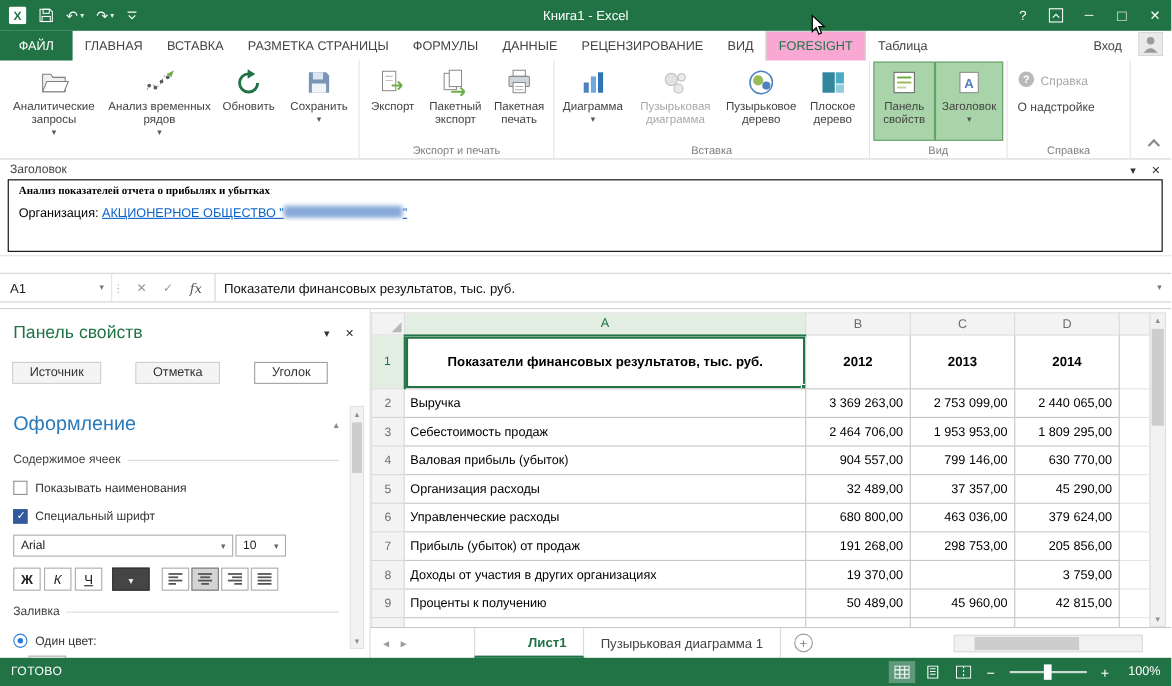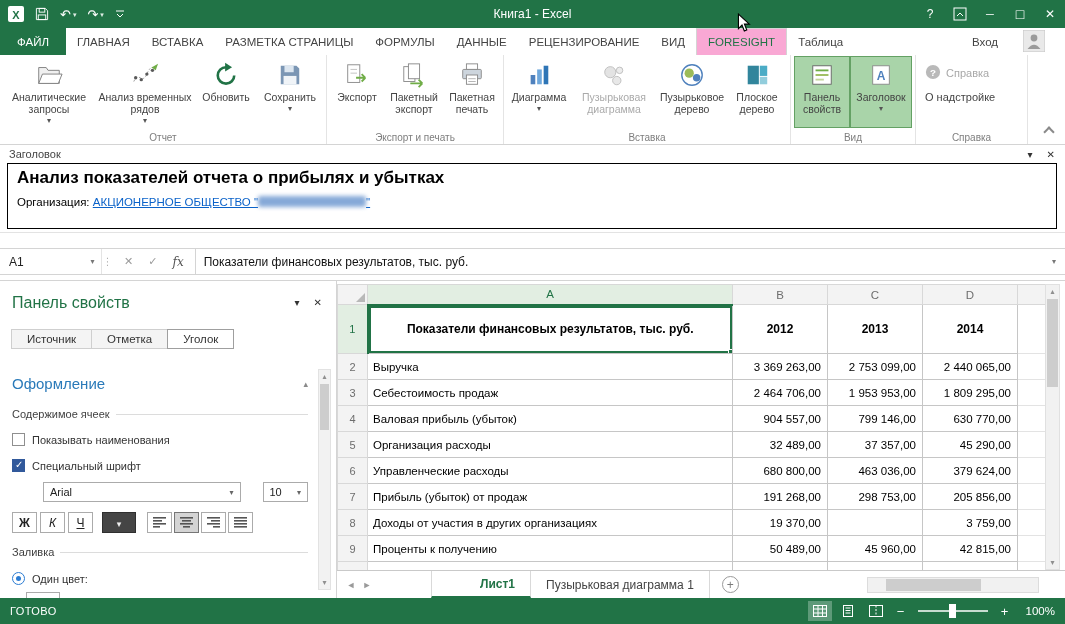--- a/index.html
+++ b/index.html
@@ -25,21 +25,21 @@
   .i-min::before { content:"─"; font-size:11px; }
   .i-max::before { content:"□"; font-size:14px; }
   .i-close::before { content:"✕"; font-size:12px; }
 
   
   .tabrow { position:absolute; top:28px; left:0; right:0; height:27px; background:#fff; display:flex; align-items:stretch; z-index:20; }
   .file-tab { background:#217346; color:#fff; padding:0 17px; display:flex; align-items:center; font-size:11.5px; }
   .rtab { padding:0 11px; display:flex; align-items:center; font-size:11.5px; color:#444; }
   .rtab.active { background:#f9a8d4; border:1px solid #d4d4d4; border-bottom:none; color:#217346; }
   .tabspacer { flex:1; }
-  .signin { display:flex; align-items:center; gap:25px; padding-right:20px; font-size:11.5px; color:#444; }
+  .signin { display:flex; align-items:center; gap:15px; padding-right:8px; font-size:11.5px; color:#444; }
 
   
   .ribbon { position:absolute; top:55px; left:0; right:0; height:90px; background:#fff; border-bottom:1px solid #d4d4d4; display:flex; align-items:stretch; z-index:10; }
   .rgroup { position:relative; border-right:1px solid #e4e4e4; padding:1px 3px 15px; display:flex; align-items:flex-start; }
   .rgroup-label { position:absolute; bottom:1px; left:0; right:0; text-align:center; font-size:10px; color:#7e7e7e; }
   .bigbtn { display:flex; flex-direction:column; align-items:center; padding-top:3px; font-size:10.5px; color:#444; text-align:center; line-height:1.15; height:72px; }
   .bigbtn .icon { height:32px; display:flex; align-items:center; justify-content:center; }
   .blabel { display:block; }
   .caret::after { content:"▾"; font-size:8px; color:#555; display:block; margin-top:1px; }
   .bigbtn.on { background:#a9d4a9; border:1px solid #64a164; padding-top:2px; }
@@ -50,21 +50,21 @@
   .ribbon-collapse { position:absolute; right:12px; bottom:8px; width:8px; height:8px; border-left:2px solid #8a8a8a; border-top:2px solid #8a8a8a; transform:rotate(45deg); }
 
   
   .hp { position:absolute; top:146px; left:0; right:0; height:87px; background:#fff; border-bottom:1px solid #e3e3e3; }
   .hp-cap { position:absolute; top:2px; left:9px; font-size:11px; color:#444; }
   .hp-icons { position:absolute; top:3px; right:10px; display:flex; gap:14px; color:#333; font-size:10px; align-items:center; }
   .i-caret-down::before { content:"▾"; }
   .i-caret-up::before { content:"▴"; }
   .i-x::before { content:"✕"; }
   .hp-box { position:absolute; left:7px; right:8px; top:17px; bottom:3px; border:1px solid #000; background:#fff; padding:4px 9px; overflow:hidden; }
-  .hp-title { font-size:17px; font-weight:bold; color:#000; }
+  .hp-title { font-size:10px; font-weight:bold; color:#000;font-family:Liberation Serif, serif; }
   .hp-org { margin-top:8px; font-size:11.5px; color:#000; }
   .hp-link { color:#0a62c9; text-decoration:underline; cursor:pointer; }
   .redact { display:inline-block; width:108px; height:11px; border-radius:2px; background:#86a9d8; filter:blur(2px); vertical-align:-1px; }
 
   
   .fbar { position:absolute; top:248px; left:0; right:0; height:27px; background:#fff; border-top:1px solid #d4d4d4; border-bottom:1px solid #d4d4d4; display:flex; align-items:stretch; }
   .namebox { width:84px; display:flex; align-items:center; padding-left:9px; font-size:12px; color:#222; }
   .nb-caret { width:17px; display:flex; align-items:center; justify-content:center; color:#777; font-size:8px; }
   .fsplit { width:12px; display:flex; align-items:center; justify-content:center; color:#b0b0b0; font-size:10px; border-left:1px solid #e4e4e4; }
   .fsplit::before { content:"⋮"; }
@@ -72,34 +72,34 @@
   .fx-x::before { content:"✕"; }
   .fx-ok::before { content:"✓"; }
   .fx-fx { font-style:italic; font-family:"DejaVu Serif", serif; color:#555; font-size:12px; }
   .finput { flex:1; border-left:1px solid #d4d4d4; display:flex; align-items:center; padding-left:8px; font-size:12px; color:#111; }
   .f-caret { width:22px; display:flex; align-items:center; justify-content:center; color:#777; font-size:8px; }
 
   
   .props { position:absolute; left:0; top:280px; width:337px; height:318px; background:#fff; border-top:1px solid #d4d4d4; border-right:1px solid #d4d4d4; overflow:hidden; }
   .props-title { position:absolute; top:13px; left:12px; font-size:16px; color:#217346; }
   .props-icons { position:absolute; top:16px; right:14px; display:flex; gap:14px; color:#333; font-size:10px; }
-  .ptabs { position:absolute; top:48px; left:12px; display:flex; }
+  .ptabs { position:absolute; top:48px; left:12px; display:flex;gap:32px; }
   .ptab { border:1px solid #cfcfcf; background:#f4f4f4; padding:3px 15px; font-size:11.5px; color:#333; margin-left:-1px; }
   .ptab.active { background:#fff; border-color:#9f9f9f; position:relative; z-index:2; }
   .pbody { position:absolute; top:88px; left:12px; right:28px; }
-  .psection { margin-top:6px; display:flex; align-items:center; color:#2a7ab9; font-size:15px; }
+  .psection { margin-top:6px; display:flex; align-items:center; color:#2a7ab9; font-size:18px; }
   .psection-caret { margin-left:auto; color:#8a8a8a; font-size:9px; }
   .plegend { margin-top:16px; display:flex; align-items:center; gap:6px; font-size:11px; color:#3f3f3f; }
   .plegend.second { margin-top:13px; }
   .pline { flex:1; border-top:1px solid #dcdcdc; }
   .pcheck { margin-top:13px; display:flex; align-items:center; gap:7px; font-size:11px; color:#333; }
   .cbox { width:13px; height:13px; border:1px solid #8f8f8f; background:#fff; flex:none; position:relative; }
   .cbox.checked { background:#31599b; border-color:#31599b; }
   .cbox.checked::after { content:"✓"; color:#fff; font-size:10px; position:absolute; left:2px; top:-1px; }
-  .pfontrow { margin-top:10px; display:flex; gap:22px;margin-left:31px; }
+  .pfontrow { margin-top:10px; display:flex; gap:2px; }
   .combo { border:1px solid #ababab; height:20px; display:flex; align-items:center; padding-left:6px; font-size:11px; color:#222; background:#fff; }
   .combo.font { width:200px; }
   .combo.size { width:46px; }
   .combo-caret { margin-left:auto; width:16px; height:100%; display:flex; align-items:center; justify-content:center; color:#666; font-size:8px; }
   .combo-caret::before { content:"▾"; }
   .pbtnrow { margin-top:10px; display:flex; gap:3px; align-items:center; }
   .fbtn { width:25px; height:21px; border:1px solid #ababab; background:#fff; font-size:12px; color:#222; display:flex; align-items:center; justify-content:center; font-family:inherit; }
   .fbtn.bold { font-weight:bold; }
   .fbtn.italic { font-style:italic; }
   .fbtn.underl { text-decoration:underline; }
@@ -274,21 +274,20 @@
       <span class="icon">
         <svg width="24" height="24" viewBox="0 0 26 26">
             <path d="M3 3 h17 l3 3 v17 h-20 z" fill="#7b96b4"></path>
             <rect x="7" y="3" width="10" height="7" fill="#dce6f0"></rect>
             <rect x="6" y="14" width="14" height="9" fill="#f0f4f8"></rect>
           </svg>
       </span>
       <span class="blabel">Сохранить</span>
       <span class="caret"></span>
     </div>
-    <div class="rgroup-label">Отчет</div>
   </div>
 
   <div class="rgroup">
     <div class="bigbtn" style="width:54px">
       <span class="icon">
         <svg width="26" height="26" viewBox="0 0 28 28">
             <rect x="4" y="3" width="13" height="19" fill="#fff" stroke="#8a8a8a"></rect>
             <line x1="7" y1="8" x2="14" y2="8" stroke="#c0c0c0"></line>
             <line x1="7" y1="12" x2="14" y2="12" stroke="#c0c0c0"></line>
             <path d="M13 17 h10 m0 0 l-4 -4 m4 4 l-4 4" stroke="#70ad47" stroke-width="2" fill="none"></path>

